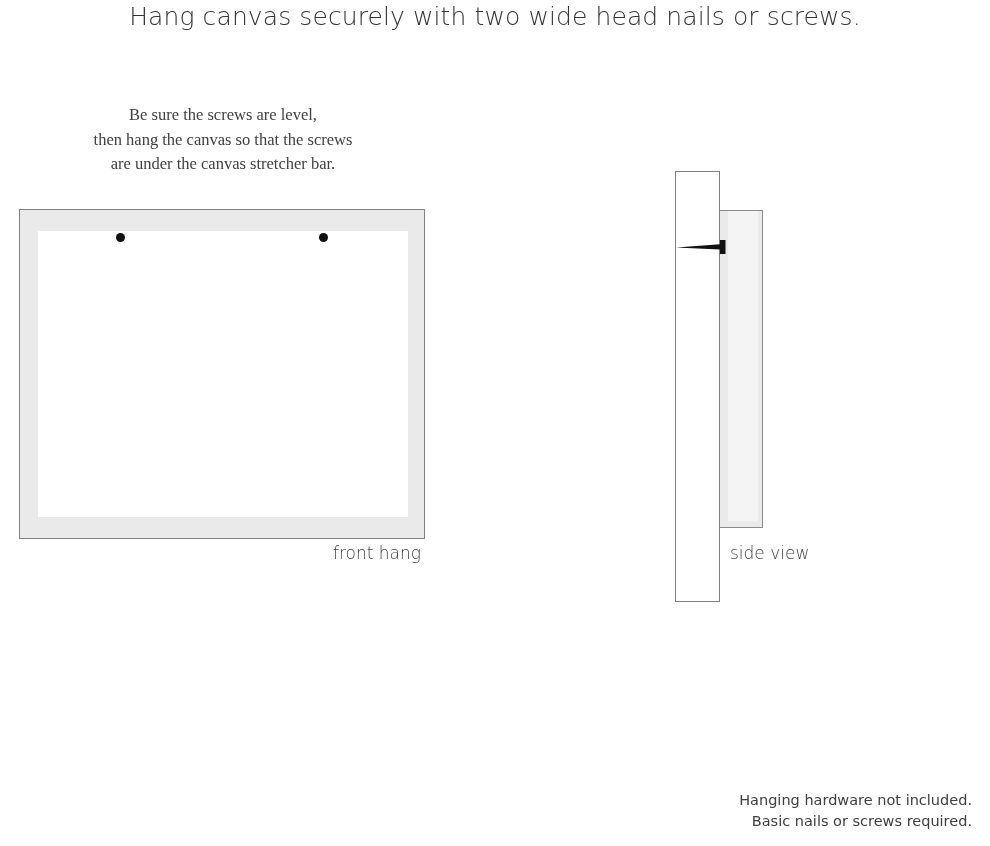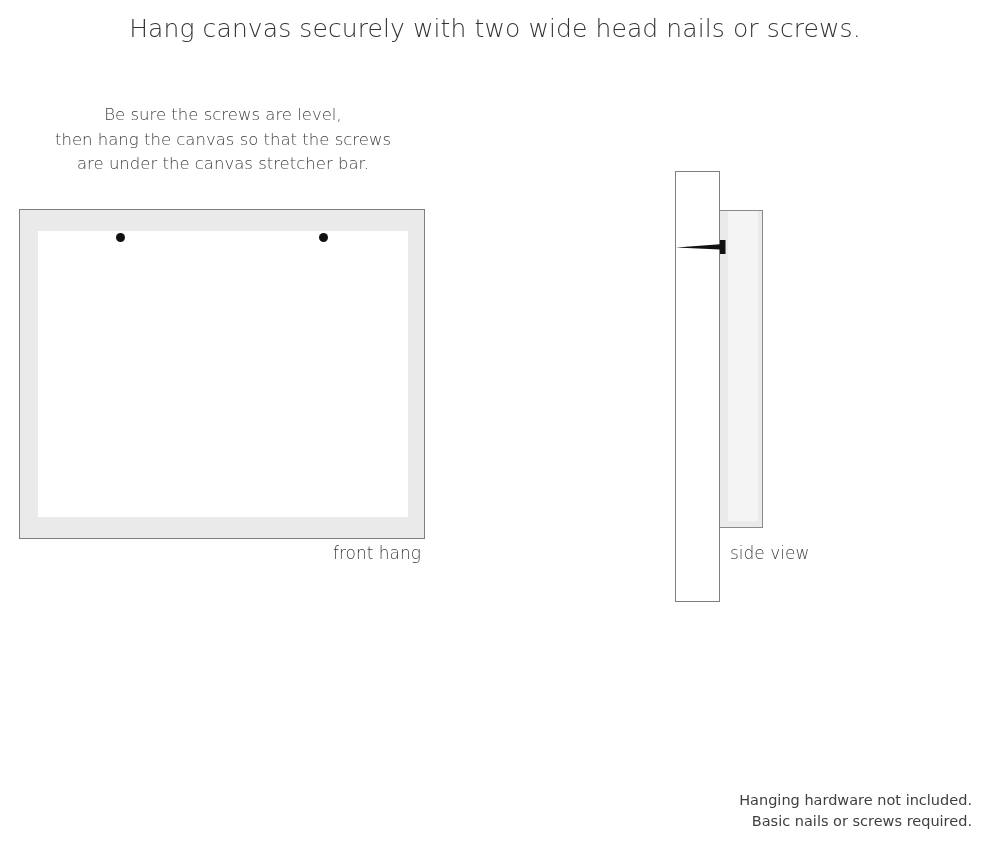--- a/index.html
+++ b/index.html
@@ -18,21 +18,21 @@
     width: 990px;
     height: 846px;
     overflow: hidden;
     background: #ffffff;
   }
 
   
   .title {
     position: absolute;
     left: 0;
-    top: 14px;
+    top: 2px;
     width: 990px;
     text-align: center;
     font-size: 25px;
     font-weight: 300;
     letter-spacing: 0.1px;
     color: #333333;
     line-height: 1.2;
   }
 
   .caption {
@@ -41,20 +41,21 @@
     font-weight: 300;
     line-height: 24.5px;
     color: #3f3f3f;
     text-align: center;
     white-space: pre-line;
   }
   .caption-left {
     left: 8px;
     top: 103px;
     width: 430px;
+    font-family: Liberation Serif, serif;
   }
   .caption-right {
     left: 545px;
     top: 103px;
     width: 270px;
   }
 
   .view-label {
     position: absolute;
     font-size: 17px;

